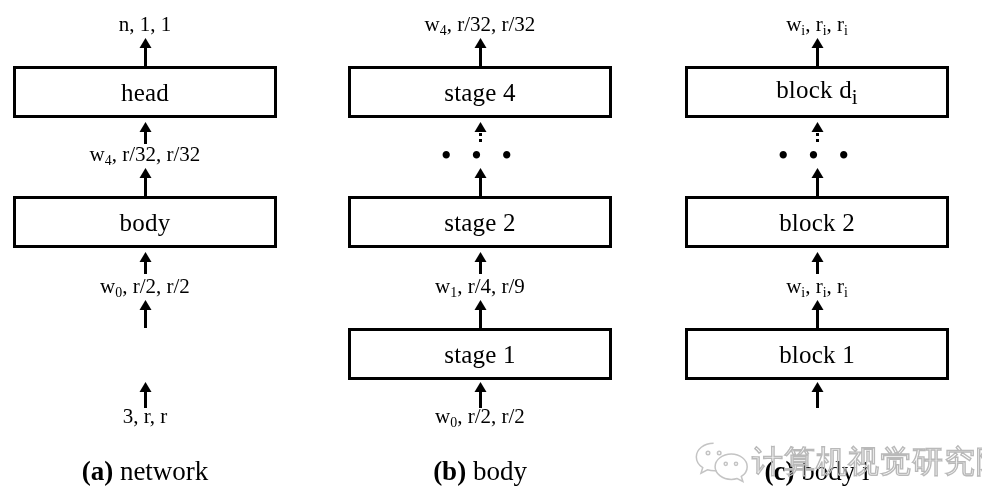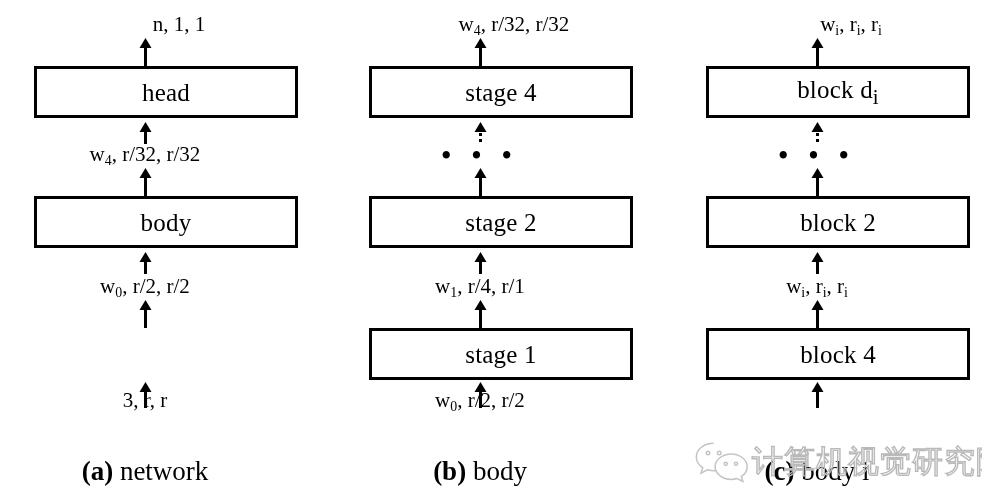--- a/index.html
+++ b/index.html
@@ -32,21 +32,20 @@
     position: absolute;
     left: 13px;
     width: 264px;
     height: 52px;
     box-sizing: border-box;
     border: 3px solid #000000;
     background: #ffffff;
     display: flex;
     align-items: center;
     justify-content: center;
-    margin-left: 21px;
   }
   .node-box .node-label {
     font-size: 25px;
     line-height: 1;
     letter-spacing: .2px;
     white-space: nowrap;
   }
   .row-top    { top: 66px; }
   .row-mid    { top: 196px; }
   .row-bottom { top: 328px; }
@@ -119,24 +118,24 @@
     line-height: 1;
     white-space: nowrap;
   }
   .edge-label sub {
     font-size: 0.66em;
     line-height: 0;
     vertical-align: baseline;
     position: relative;
     bottom: -0.28em;
   }
-  .label-top     { top: 14px; padding-left: 34px; }
+  .label-top     { top: 14px; }
   .label-mid-up  { top: 144px; }
   .label-mid-low { top: 276px; }
-  .label-bottom  { top: 390px; }
+  .label-bottom  { top: 406px; }
 
   
   .dots {
     position: absolute;
     left: 0;
     width: 100%;
     top: 142px;
     text-align: center;
     font-size: 27px;
     line-height: 1;
@@ -281,21 +280,21 @@
     <div class="node-box row-mid">
       <span class="node-label">stage 2</span>
     </div>
 
     <div class="arrow arrow-seg-upper2">
       <span class="head"></span>
       <span class="shaft"></span>
     </div>
 
     <div class="edge-label label-mid-low">
-      <span>w</span><sub>1</sub><span>, r/4, r/1</span>
+      <span>w</span><sub>1</sub><span>, r/4, r/9</span>
     </div>
 
     <div class="arrow arrow-seg-lower2">
       <span class="head"></span>
       <span class="shaft"></span>
     </div>
 
     <div class="node-box row-bottom">
       <span class="node-label">stage 1</span>
     </div>
@@ -356,21 +355,21 @@
     <div class="edge-label label-mid-low">
       <span>w</span><sub>i</sub><span>, r</span><sub>i</sub><span>, r</span><sub>i</sub>
     </div>
 
     <div class="arrow arrow-seg-lower2">
       <span class="head"></span>
       <span class="shaft"></span>
     </div>
 
     <div class="node-box row-bottom">
-      <span class="node-label">block 4</span>
+      <span class="node-label">block 1</span>
     </div>
 
     <div class="arrow arrow-in-bottom">
       <span class="head"></span>
       <span class="shaft"></span>
     </div>
 
 
     <div class="caption">
       <span class="cap-tag">(c)</span>

